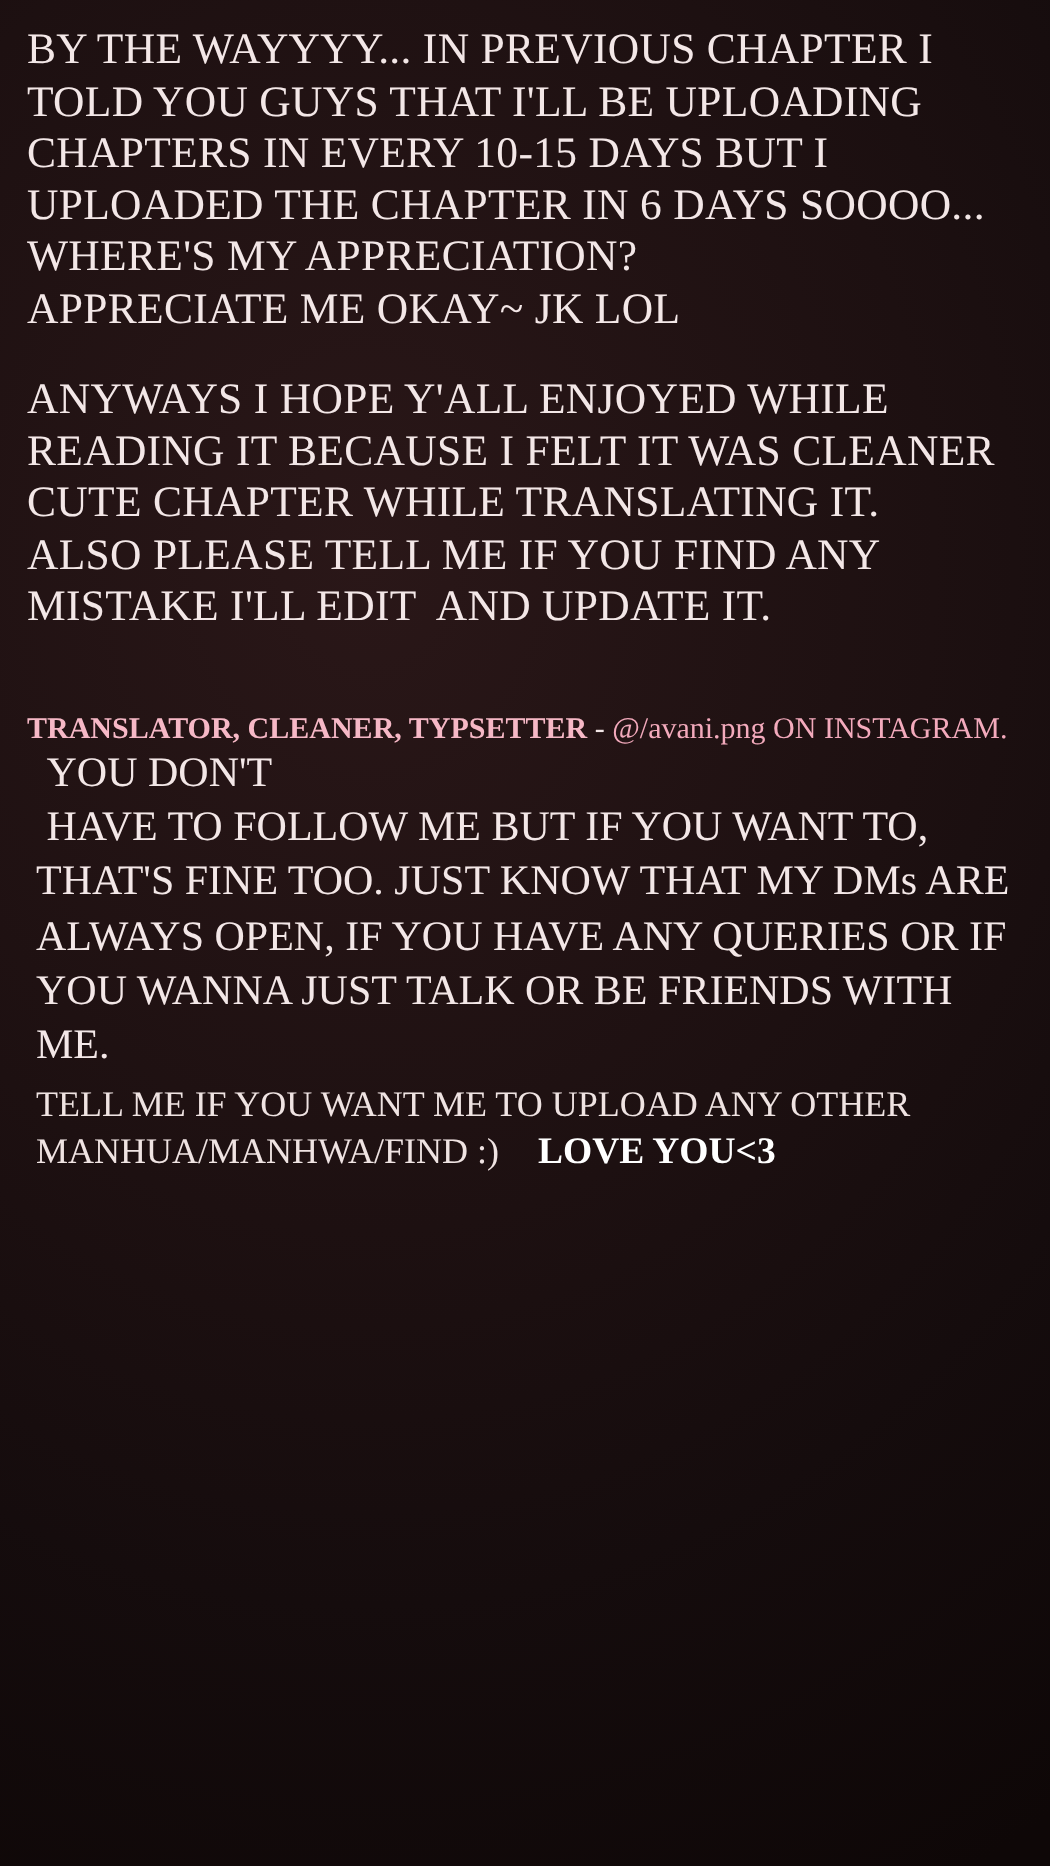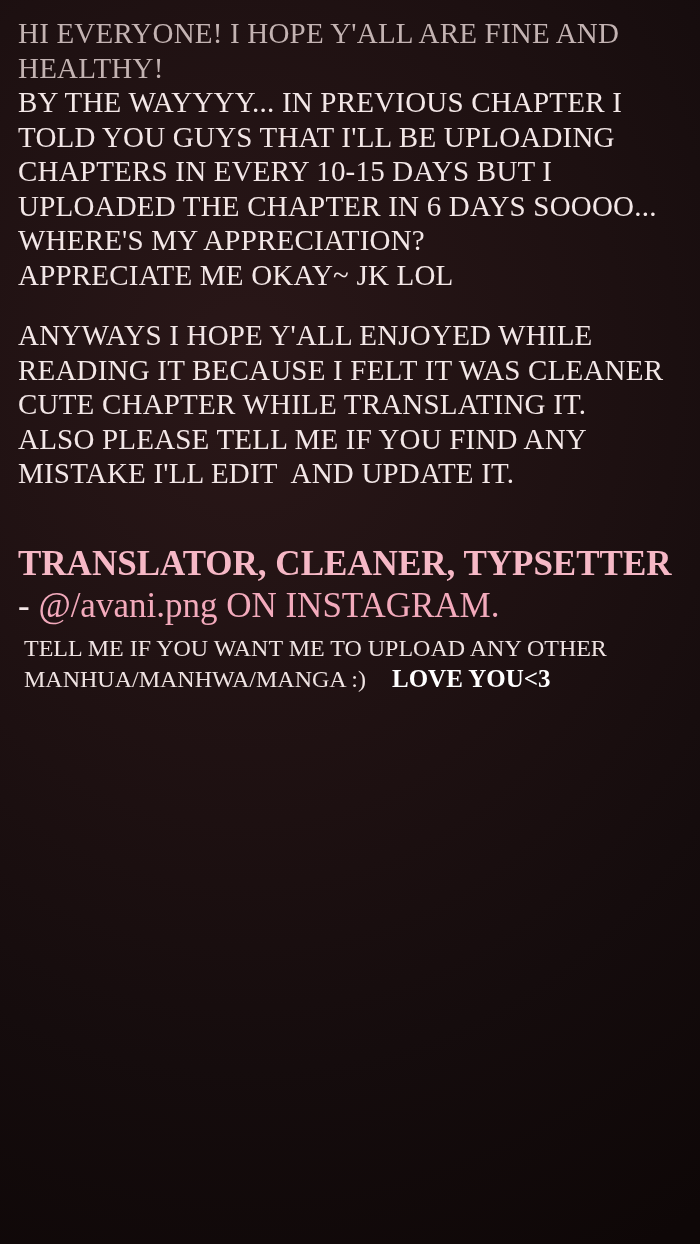--- a/index.html
+++ b/index.html
@@ -33,21 +33,21 @@
   .note.dim {
     color: #c3b3b2;
   }
   .block {
     margin: 0 0 0 0;
   }
   .gap {
     height: 26px;
   }
   .credit-line {
-    font-size: 35px;
+    font-size: 20px;
     line-height: 1.2;
     color: #f3e7e7;
   }
   .credit-strong {
     color: #f6b8c6;
     font-weight: bold;
   }
   .credit-handle {
     color: #f3aabc;
   }
@@ -74,33 +74,34 @@
     font-size: 25px;
     color: #ffffff;
     padding-left: 26px;
   }
 </style>
 </head>
 <body>
 
 <div class="page">
 
-  <div class="note dim block">HI EVERYONE! I HOPE Y'ALL ARE FINE AND HEALTHY!</div>
 
   <div class="note block">BY THE WAYYYY... IN PREVIOUS CHAPTER I TOLD YOU GUYS THAT I'LL BE UPLOADING CHAPTERS IN EVERY 10-15 DAYS BUT I UPLOADED THE CHAPTER IN 6 DAYS SOOOO... WHERE'S MY APPRECIATION?
 APPRECIATE ME OKAY~ JK LOL</div>
 
   <div class="gap"></div>
 
   <div class="note block">ANYWAYS I HOPE Y'ALL ENJOYED WHILE READING IT BECAUSE I FELT IT WAS CLEANER CUTE CHAPTER WHILE TRANSLATING IT.
 ALSO PLEASE TELL ME IF YOU FIND ANY MISTAKE I'LL EDIT  AND UPDATE IT.</div>
 
   <div class="gap"></div>
 
 
   <div class="gap"></div>
 
   <div class="credit-line"><span class="credit-strong">TRANSLATOR, CLEANER, TYPSETTER</span><span> - </span><span class="credit-handle">@/avani.png</span><span class="credit-insta"> ON INSTAGRAM.</span></div>
 
+  <div class="follow"> YOU DON'T
+ HAVE TO FOLLOW ME BUT IF YOU WANT TO, THAT'S FINE TOO. JUST KNOW THAT MY DMs ARE ALWAYS OPEN, IF YOU HAVE ANY QUERIES OR IF YOU WANNA JUST TALK OR BE FRIENDS WITH ME.</div>
 
-  <div class="tail"><span>TELL ME IF YOU WANT ME TO UPLOAD ANY OTHER MANHUA/MANHWA/MANGA :)</span><span class="love">LOVE YOU&lt;3</span></div>
+  <div class="tail"><span>TELL ME IF YOU WANT ME TO UPLOAD ANY OTHER MANHUA/MANHWA/FIND :)</span><span class="love">LOVE YOU&lt;3</span></div>
 
 </div>
 
 </body></html>

